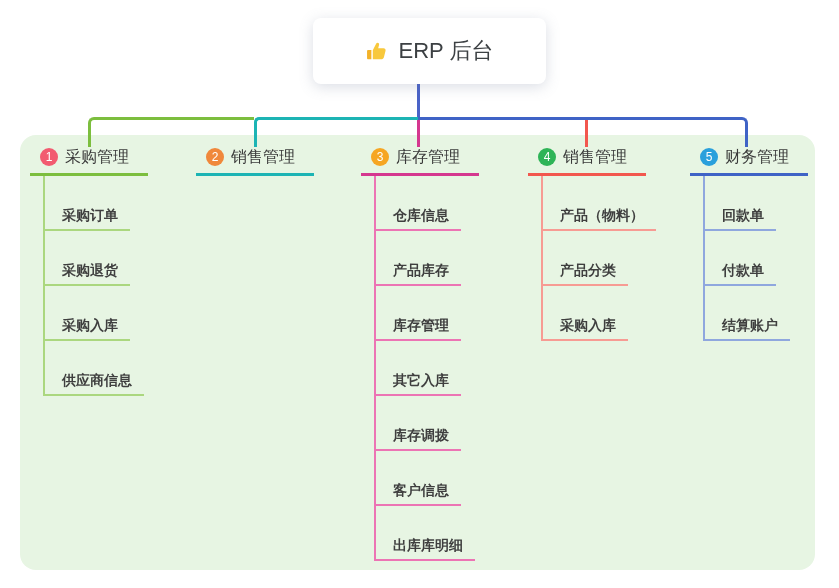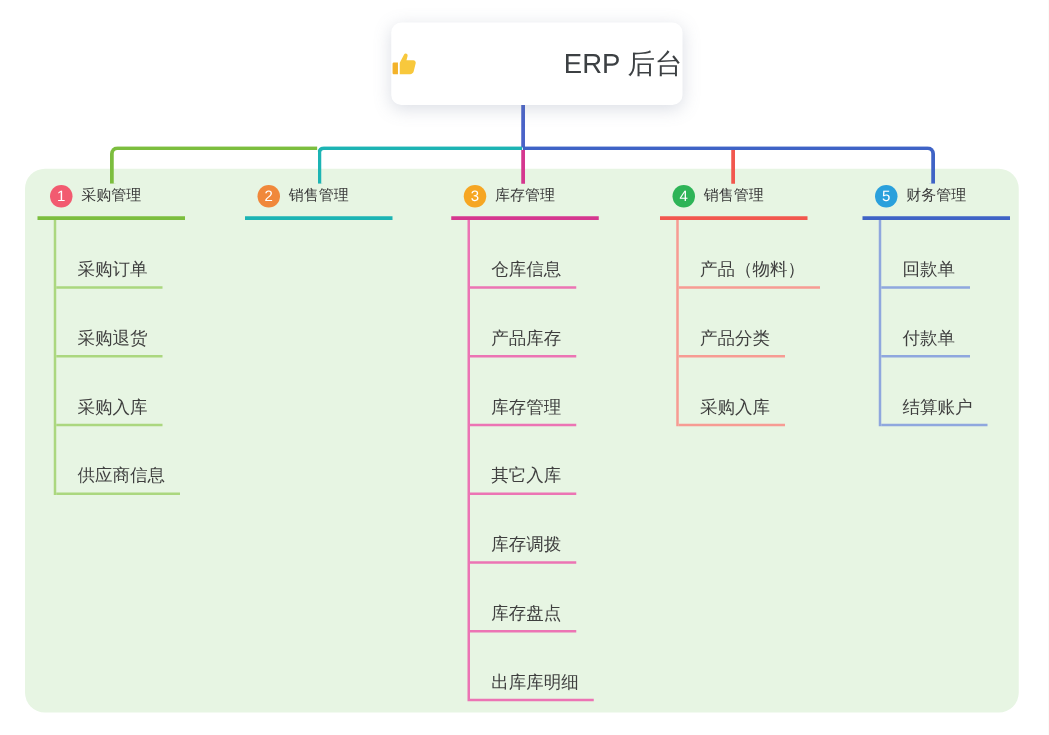--- a/index.html
+++ b/index.html
@@ -7,21 +7,21 @@
     width:839px; height:588px; background:#ffffff; overflow:hidden;
     font-family:"Liberation Sans","DejaVu Sans",sans-serif; position:relative;
   }
   .canvas { position:absolute; inset:0; }
 
   
   .root-node {
     position:absolute; left:313px; top:18px; width:233px; height:66px;
     background:#ffffff; border-radius:8px; z-index:3;
     box-shadow:0 3px 14px rgba(110,125,150,.25);
-    display:flex; align-items:center; justify-content:space-between; gap:10px;
+    display:flex; align-items:center; justify-content:center; gap:10px;
     font-size:22px; color:#3c4043;
   }
   .root-node svg { display:block; }
 
   
   .panel {
     position:absolute; left:20px; top:135px; width:795px; height:435px;
     background:#e7f5e3; border-radius:16px; z-index:0;
   }
 
@@ -50,23 +50,23 @@
     width:118px; box-sizing:border-box;
     padding:3px 0 7px 10px;
     border-bottom:3px solid var(--main);
     cursor:default;
   }
   .badge {
     width:18px; height:18px; border-radius:50%; flex:0 0 18px;
     background:var(--badge); color:#ffffff; font-size:12px; line-height:18px;
     display:flex; align-items:center; justify-content:center;
   }
-  .branch-title-text { font-size:12px; line-height:19px; color:#3a3a3a; white-space:nowrap; }
+  .branch-title-text { font-size:16px; line-height:19px; color:#3a3a3a; white-space:nowrap; }
 
-  .branch-items { margin-left:13px; border-left:2px solid var(--light); }
+  .branch-items { margin-left:13px; border-left:2px solid var(--light);font-weight:bold; }
   .item {
     display:table; white-space:nowrap;
     padding:31px 12px 6px 17px;
     border-bottom:2px solid var(--light);
     font-size:14px; line-height:16px; color:#3f3f3f;
   }
 </style>
 </head>
 <body>
 
@@ -115,21 +115,21 @@
     <div class="branch-title">
       <span class="badge">3</span>
       <span class="branch-title-text">库存管理</span>
     </div>
     <div class="branch-items">
       <div class="item">仓库信息</div>
       <div class="item">产品库存</div>
       <div class="item">库存管理</div>
       <div class="item">其它入库</div>
       <div class="item">库存调拨</div>
-      <div class="item">库存盘点</div>
+      <div class="item">客户信息</div>
       <div class="item">出库库明细</div>
     </div>
   </div>
 
   <div class="branch b4">
     <div class="branch-title">
       <span class="badge">4</span>
       <span class="branch-title-text">销售管理</span>
     </div>
     <div class="branch-items">

